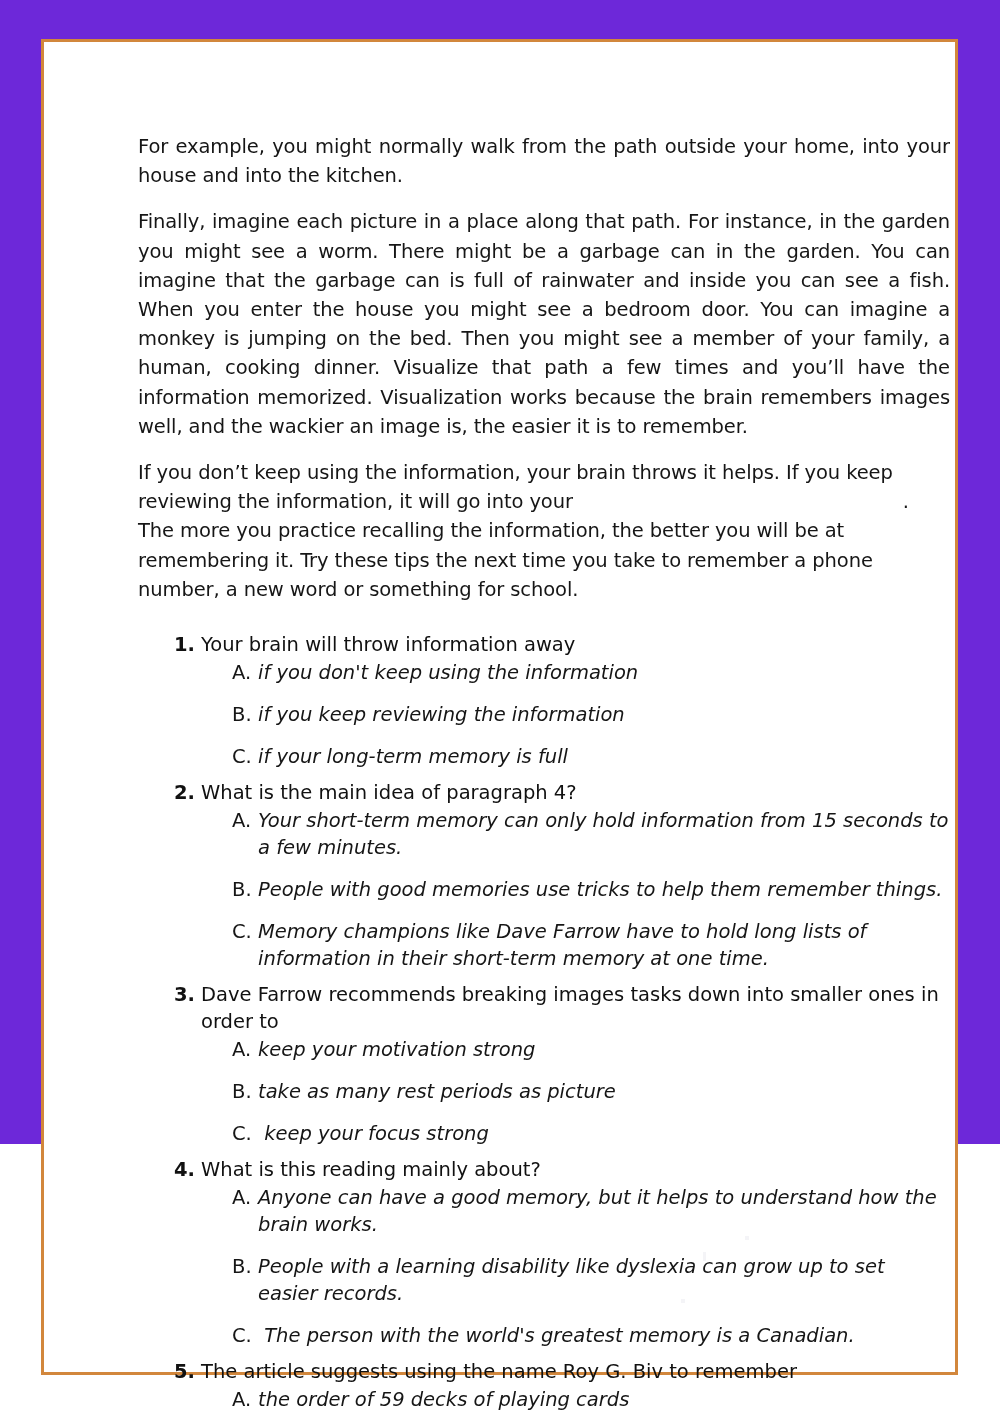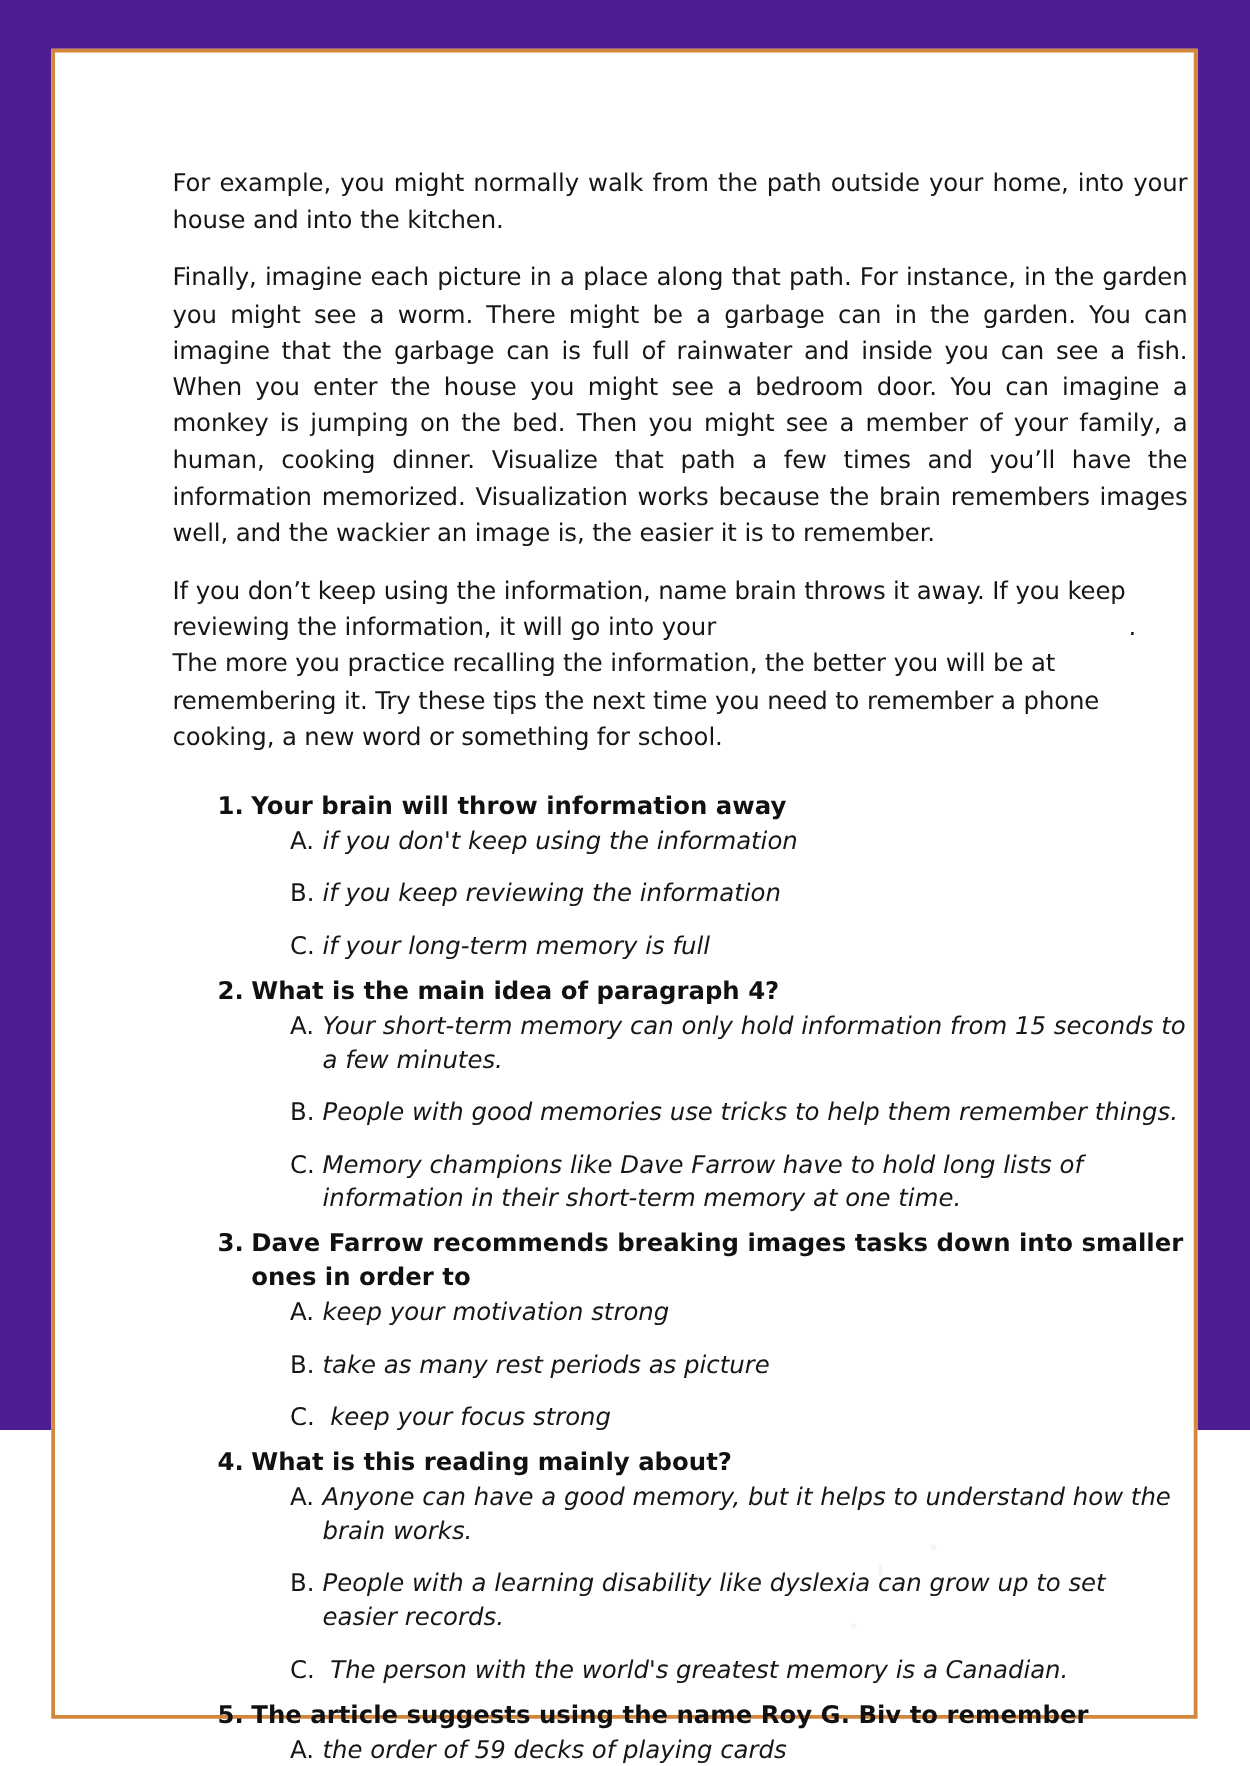--- a/index.html
+++ b/index.html
@@ -13,21 +13,21 @@
     background: #ffffff;
     font-family: "DejaVu Sans", sans-serif;
     color: #1a1a1a;
     overflow: hidden;
   }
 
   .page {
     position: relative;
     width: 1000px;
     height: 1144px;
-    background: #4c1d95;
+    background: #6d28d9;
     box-sizing: border-box;
   }
 
   
   .page-frame {
     position: absolute;
     left: 41px;
     top: 39px;
     width: 917px;
     height: 1336px;
@@ -85,21 +85,21 @@
     color: #111111;
     margin-left: 36px;
   }
   .q-number {
     flex: 0 0 auto;
     width: 27px;
     font-weight: bold;
   }
   .q-text {
     flex: 1 1 auto;
-    font-weight: bold;
+    font-weight: normal;
   }
 
   .options {
     list-style: none;
     margin: 0;
     padding: 0;
   }
   .option {
     display: flex;
     align-items: flex-start;
@@ -134,21 +134,21 @@
 
 <div class="page">
   <div class="page-frame">
     <div class="content">
 
       <p class="para">For example, you might normally walk from the path outside your home, into your house and into the kitchen.</p>
 
       <p class="para">Finally, imagine each picture in a place along that path. For instance, in the garden you might see a worm. There might be a garbage can in the garden. You can imagine that the garbage can is full of rainwater and inside you can see a fish. When you enter the house you might see a bedroom door. You can imagine a monkey is jumping on the bed. Then you might see a member of your family, a human, cooking dinner. Visualize that path a few times and you’ll have the information memorized. Visualization works because the brain remembers images well, and the wackier an image is, the easier it is to remember.</p>
 
       <p class="para with-blank">
-        <span>If you don’t keep using the information, name brain throws it away. If you keep reviewing the information, it will go into your</span><span class="blank-line"></span><span>. The more you practice recalling the information, the better you will be at remembering it. Try these tips the next time you need to remember a phone cooking, a new word or something for school.</span>
+        <span>If you don’t keep using the information, your brain throws it helps. If you keep reviewing the information, it will go into your</span><span class="blank-line"></span><span>. The more you practice recalling the information, the better you will be at remembering it. Try these tips the next time you take to remember a phone number, a new word or something for school.</span>
       </p>
 
       <ol class="questions">
 
         <li class="question-block">
           <div class="question-stem">
             <span class="q-number">1.</span>
             <span class="q-text">Your brain will throw information away</span>
           </div>
           <ul class="options">

